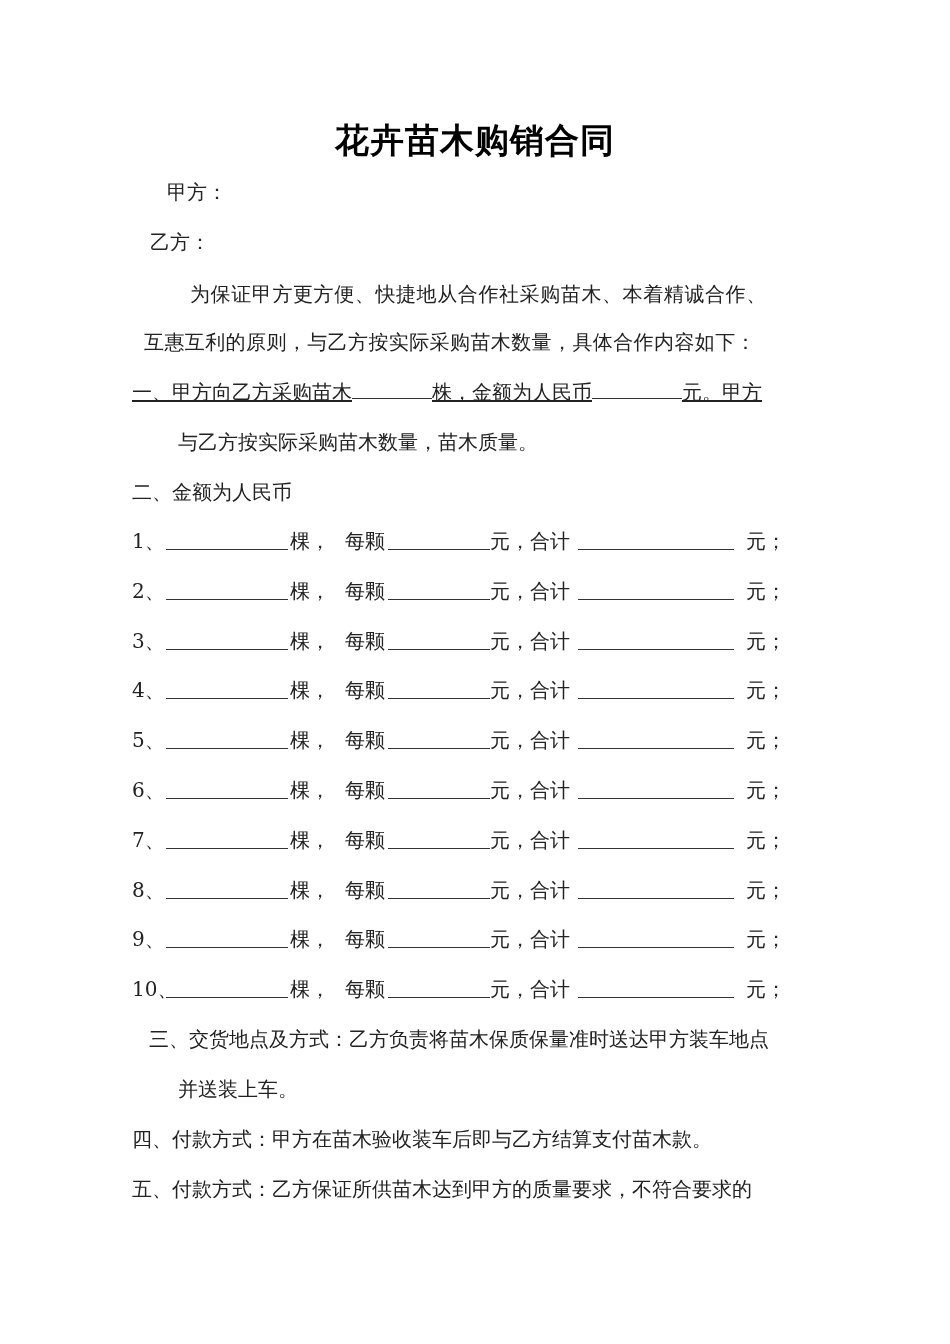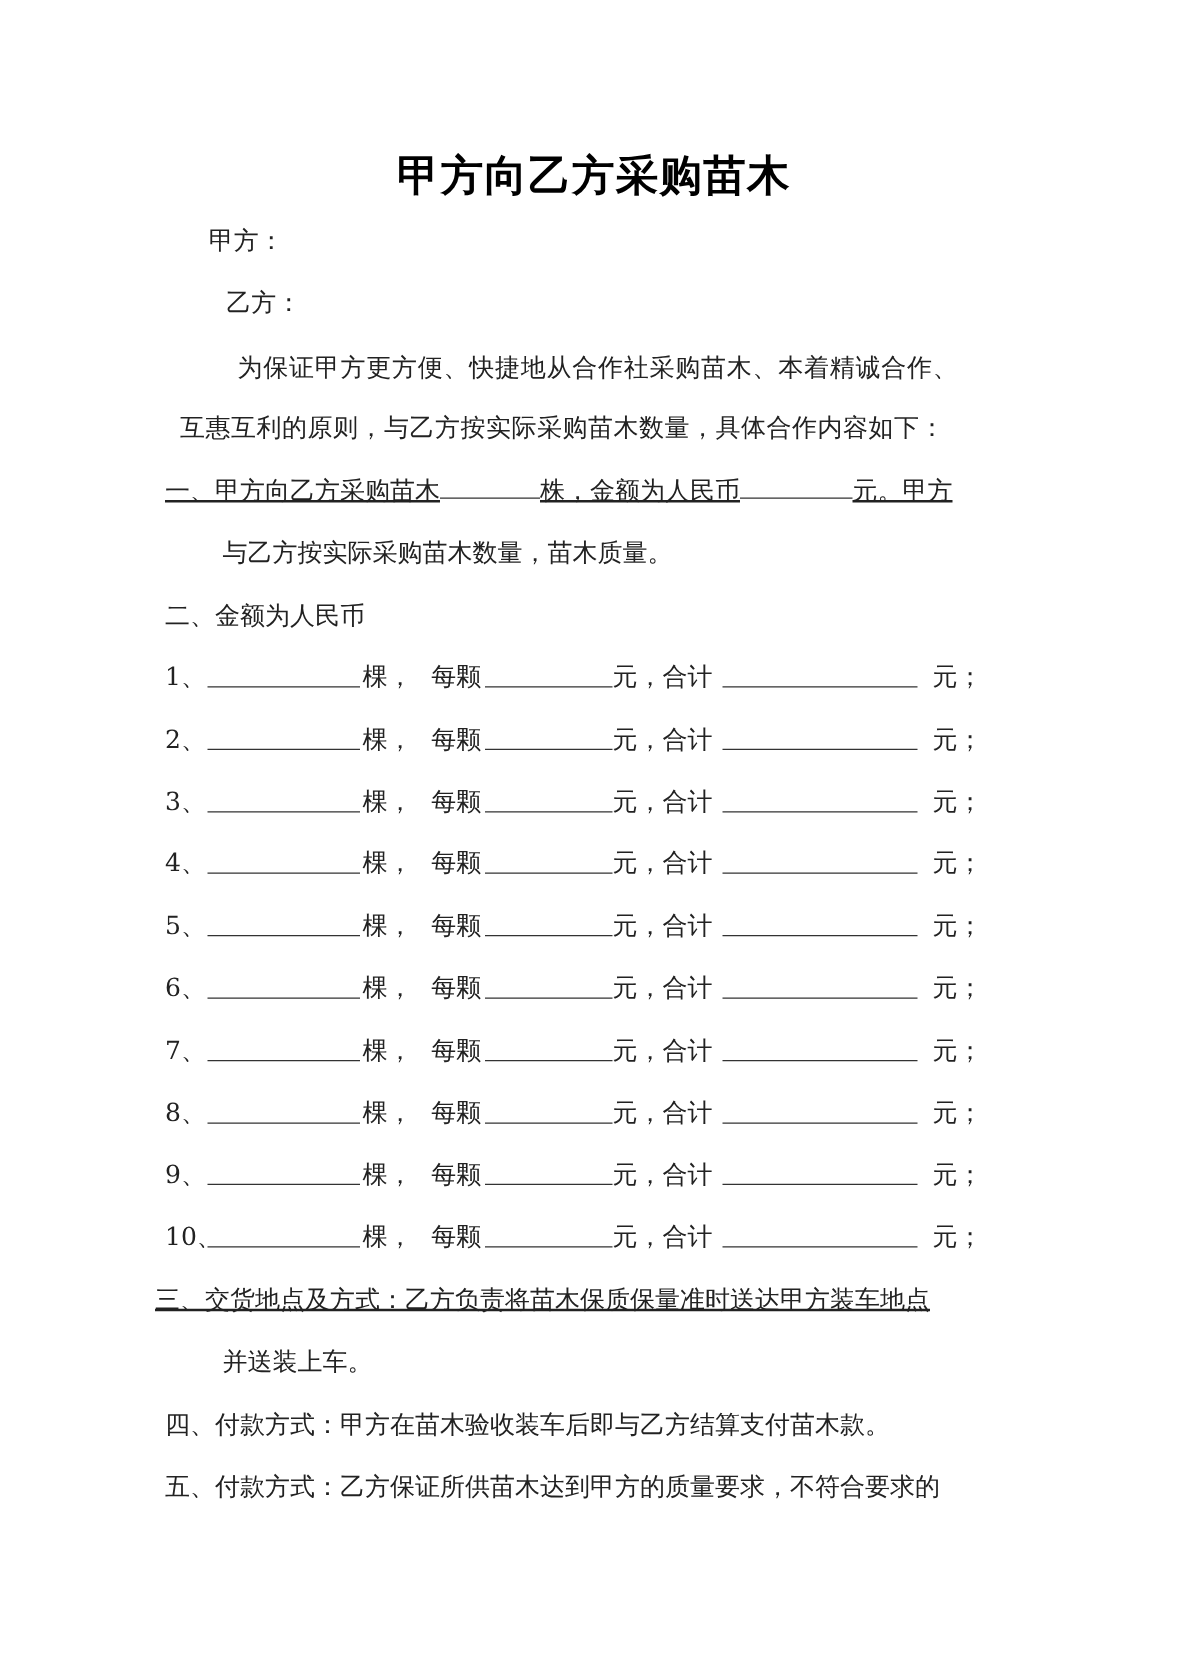--- a/index.html
+++ b/index.html
@@ -10,24 +10,24 @@
              font-size: 34px; color: #000; letter-spacing: 1px; }
     .line { position: absolute; font-size: 20px; white-space: nowrap; line-height: 28px; }
     .blank { display: inline-block; border-bottom: 1px solid #333; height: 20px; vertical-align: baseline; }
     .row { position: absolute; left: 132px; font-size: 20px; line-height: 28px; white-space: nowrap; height: 28px; width: 680px; }
     .row span { position: absolute; top: 0; }
   </style>
 </head>
 <body>
 
 <div>
-  <div class="title">甲方向乙方采购苗木</div>
+  <div class="title">花卉苗木购销合同</div>
 
   <div class="line" style="top:178px;left:167px;">甲方：</div>
-  <div class="line" style="top:228px;left:181px;text-align:center;">乙方：</div>
+  <div class="line" style="top:228px;left:150px;text-align:center;">乙方：</div>
 
   <div class="line" style="top:280px;left:190px;letter-spacing:0.6px;">为保证甲方更方便、快捷地从合作社采购苗木、本着精诚合作、</div>
   <div class="line" style="top:328px;left:144px;letter-spacing:0.4px;">互惠互利的原则，与乙方按实际采购苗木数量，具体合作内容如下：</div>
 
   <div class="line" style="top:378px;left:132px;text-decoration:underline;">
     <span>一、甲方向乙方采购苗木</span><span class="blank" style="width:80px;"></span><span>株，金额为人民币</span><span class="blank" style="width:90px;"></span><span>元。甲方</span>
   </div>
   <div class="line" style="top:428px;left:178px;">与乙方按实际采购苗木数量，苗木质量。</div>
 
   <div class="line" style="top:478px;left:132px;">二、金额为人民币</div>
@@ -128,17 +128,17 @@
         <span class="blank" style="left:34px;width:122px;top:2px;"></span>
         <span style="left:158px">棵，</span>
         <span style="left:213px">每颗</span>
         <span class="blank" style="left:256px;width:102px;top:2px;"></span>
         <span style="left:358px">元，合计</span>
         <span class="blank" style="left:446px;width:156px;top:2px;"></span>
         <span style="left:614px">元；</span>
       </div>
     </div>
 
-  <div class="line" style="top:1025px;left:124px;text-decoration:underline;">三、交货地点及方式：乙方负责将苗木保质保量准时送达甲方装车地点</div>
+  <div class="line" style="top:1025px;left:149px;">三、交货地点及方式：乙方负责将苗木保质保量准时送达甲方装车地点</div>
   <div class="line" style="top:1075px;left:178px;">并送装上车。</div>
   <div class="line" style="top:1125px;left:132px;">四、付款方式：甲方在苗木验收装车后即与乙方结算支付苗木款。</div>
   <div class="line" style="top:1175px;left:132px;">五、付款方式：乙方保证所供苗木达到甲方的质量要求，不符合要求的</div>
 </div>
 
 </body></html>

